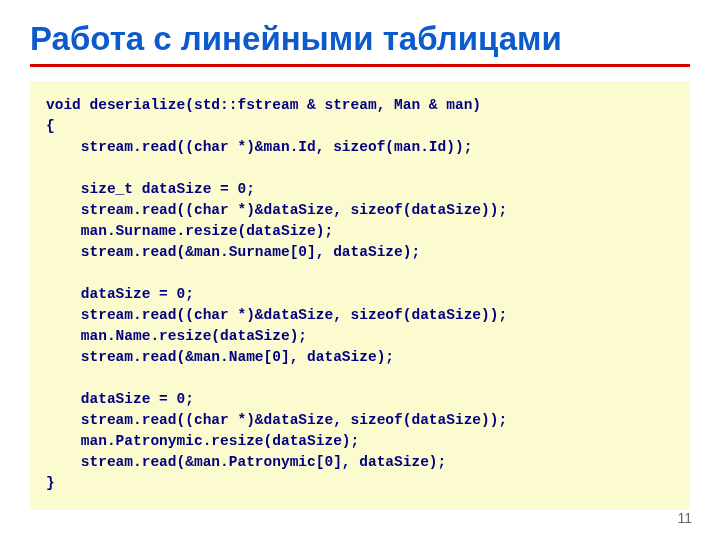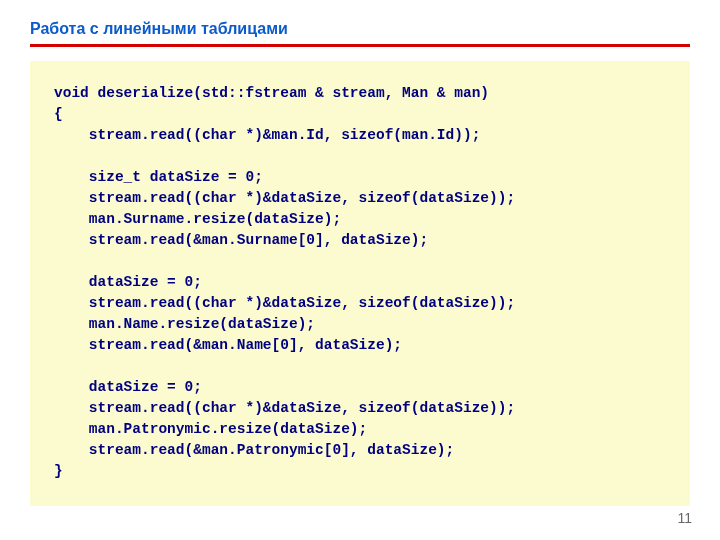--- a/index.html
+++ b/index.html
@@ -14,37 +14,37 @@
   }
   .slide {
     padding: 20px 30px 0 30px;
     box-sizing: border-box;
     width: 100%;
     height: 100%;
     position: relative;
   }
   .title {
     color: #0b5bcc;
-    font-size: 16px;
+    font-size: 33px;
     font-weight: bold;
     margin: 0 0 6px 0;
   }
   .underline {
     height: 3px;
     background: #d40000;
     width: 100%;
     margin-bottom: 14px;
   }
   .code-block {
     background: #fbfbcf;
     padding: 14px 16px 16px 16px;
     box-sizing: border-box;
   }
   .code-block pre {
-    margin: 8px;
+    margin: 0;
     font-family: "Courier New", Courier, monospace;
     font-size: 14.5px;
     line-height: 1.45;
     color: #000080;
     font-weight: bold;
     white-space: pre;
   }
   .page-num {
     position: absolute;
     bottom: 14px;

